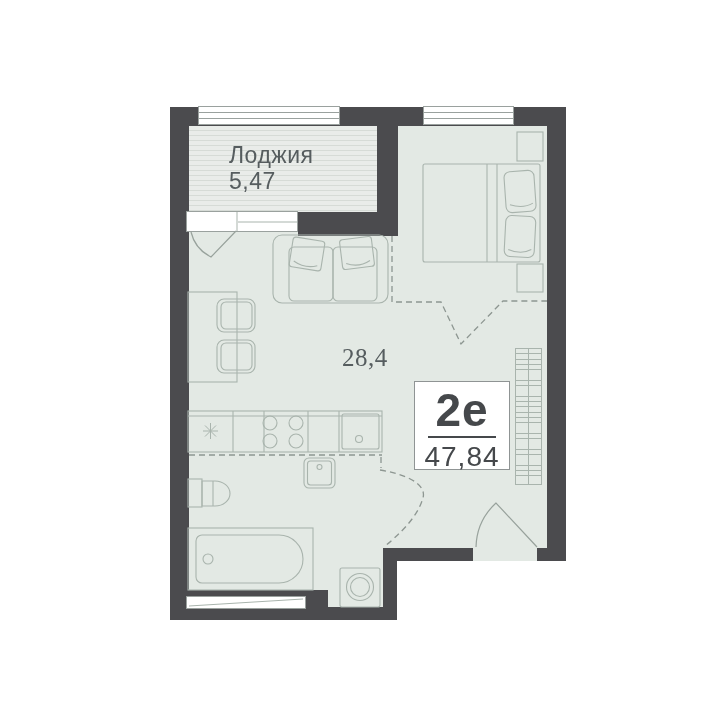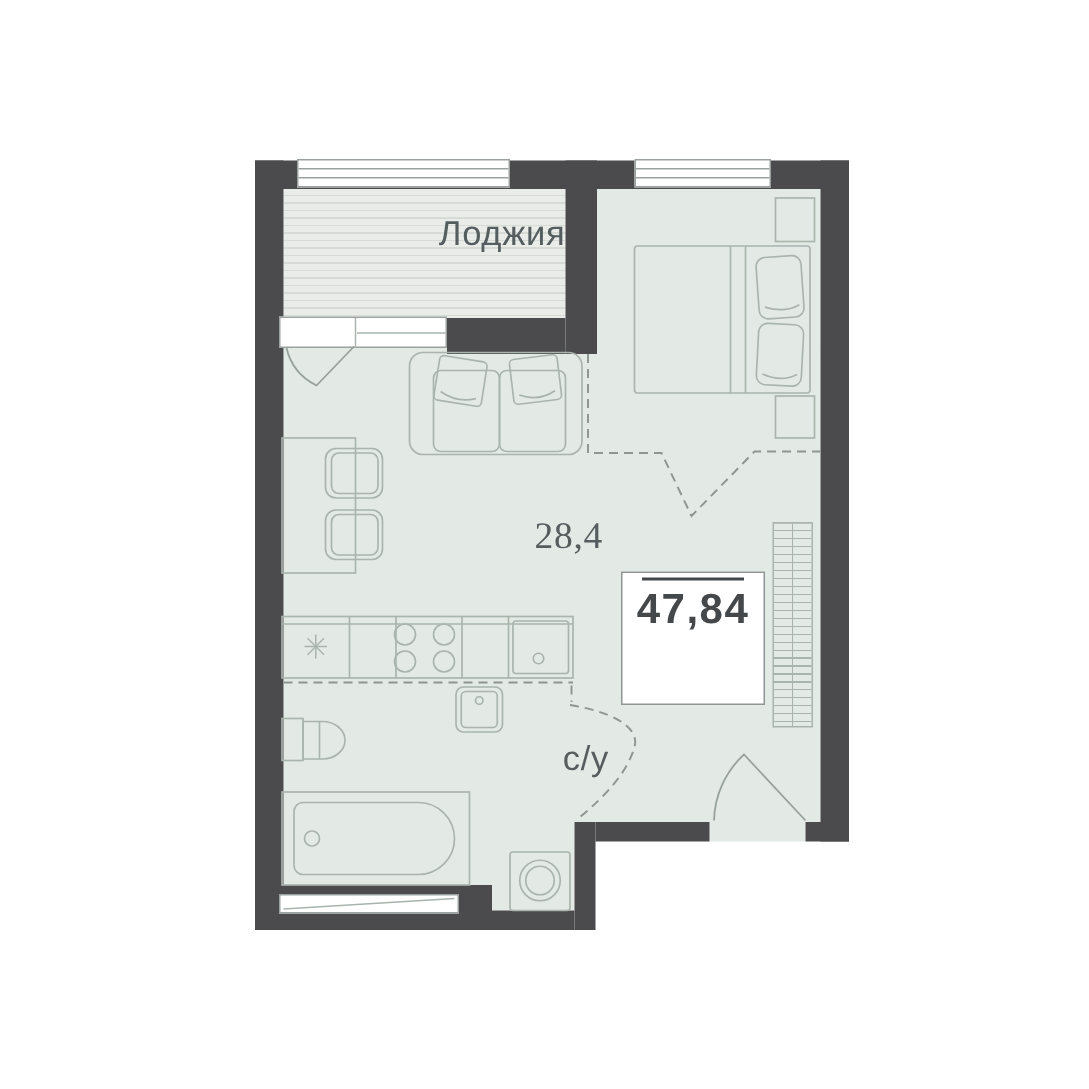--- a/index.html
+++ b/index.html
@@ -12,29 +12,29 @@
   .window{position:absolute;background:#fff;border:1px solid var(--win-border,#9aa19e);box-sizing:border-box;
     background-image:linear-gradient(var(--win-border,#9aa19e),var(--win-border,#9aa19e)),
                      linear-gradient(var(--win-border,#9aa19e),var(--win-border,#9aa19e));
     background-repeat:no-repeat;background-size:100% 1px,100% 1px;background-position:0 5px,0 11px;}
   .slot{position:absolute;background:#fff;border:1px solid var(--win-border,#9aa19e);box-sizing:border-box;}
   .band{position:absolute;background:#fff;border:1px solid var(--win-border,#9aa19e);box-sizing:border-box;}
   .radiator{position:absolute;border:1px solid var(--line,#a9b4ad);box-sizing:border-box;
     background-image:
       linear-gradient(90deg,transparent 0 12px,var(--line,#a9b4ad) 12px 13px,transparent 13px),
       repeating-linear-gradient(180deg,transparent 0 4.5px,var(--line,#a9b4ad) 4.5px 5.3px);}
-  .lbl{position:absolute;color:var(--text,#565d5f);text-align:right;line-height:1.05;letter-spacing:.5px;}
+  .lbl{position:absolute;color:var(--text,#565d5f);text-align:left;line-height:1.05;letter-spacing:.5px;padding-left:40px;}
   .lbl-room{font-size:23px;}
   .lbl-area{font-size:23px;}
   .lbl-main{font-size:25px;}
   .badge{position:absolute;background:#fff;border:1px solid var(--badge-border,#8f9494);
     box-sizing:border-box;text-align:center;color:var(--badge-text,#474a4c);}
   .badge .type{font-size:46px;font-weight:600;line-height:1;margin-top:5px;letter-spacing:1px;}
   .badge .rule{width:68px;height:0;border-top:2px solid var(--badge-text,#474a4c);margin:3px auto 3px;}
-  .badge .total{font-size:28px;font-weight:700;letter-spacing:1px;}
+  .badge .total{font-size:28px;font-weight:400;letter-spacing:1px;}
   svg.overlay{position:absolute;left:0;top:0;}
   .f{fill:none;stroke:var(--line,#a9b4ad);stroke-width:1.1;}
   .door{fill:none;stroke:var(--door,#98a29c);stroke-width:1.2;}
   .dash{fill:none;stroke:var(--dash,#8d9691);stroke-width:1.3;stroke-dasharray:6 4;}
   .thin{stroke-width:1;}
 </style>
 </head>
 <body>
 
 <div id="canvas">
@@ -161,21 +161,22 @@
     <path class="door" d="M476 547 A62 62 0 0 1 496 503 L537 547"></path>
 
     <path class="dash" d="M392 236 V302 H441 L461 344 L503 301 H547"></path>
     <path class="dash" d="M189 455 H382 M381 457 V468"></path>
     <path class="dash" d="M380 470 C404 474 427 483 423 498 C417 519 397 536 384 547"></path>
 
     <line class="f thin" x1="189" y1="606" x2="303" y2="599"></line>
   </svg>
 
   <div class="lbl lbl-room" style="left:189px;top:143px;width:188px;">Лоджия</div>
+  <div class="lbl lbl-area" style="left:189px;top:169px;width:188px;">5,47</div>
   <div class="lbl lbl-main" style="left:302px;top:345px;width:100px;font-family:Liberation Serif, serif;">28,4</div>
-  <div class="lbl lbl-room" style="left:306px;top:493px;width:100px;">с/у</div>
 
   <div class="badge" style="left:414px;top:381px;width:96px;height:89px;">
+    <div class="type">2е</div>
     <div class="rule"></div>
     <div class="total">47,84</div>
   </div>
 
 </div>
 
 </body></html>

